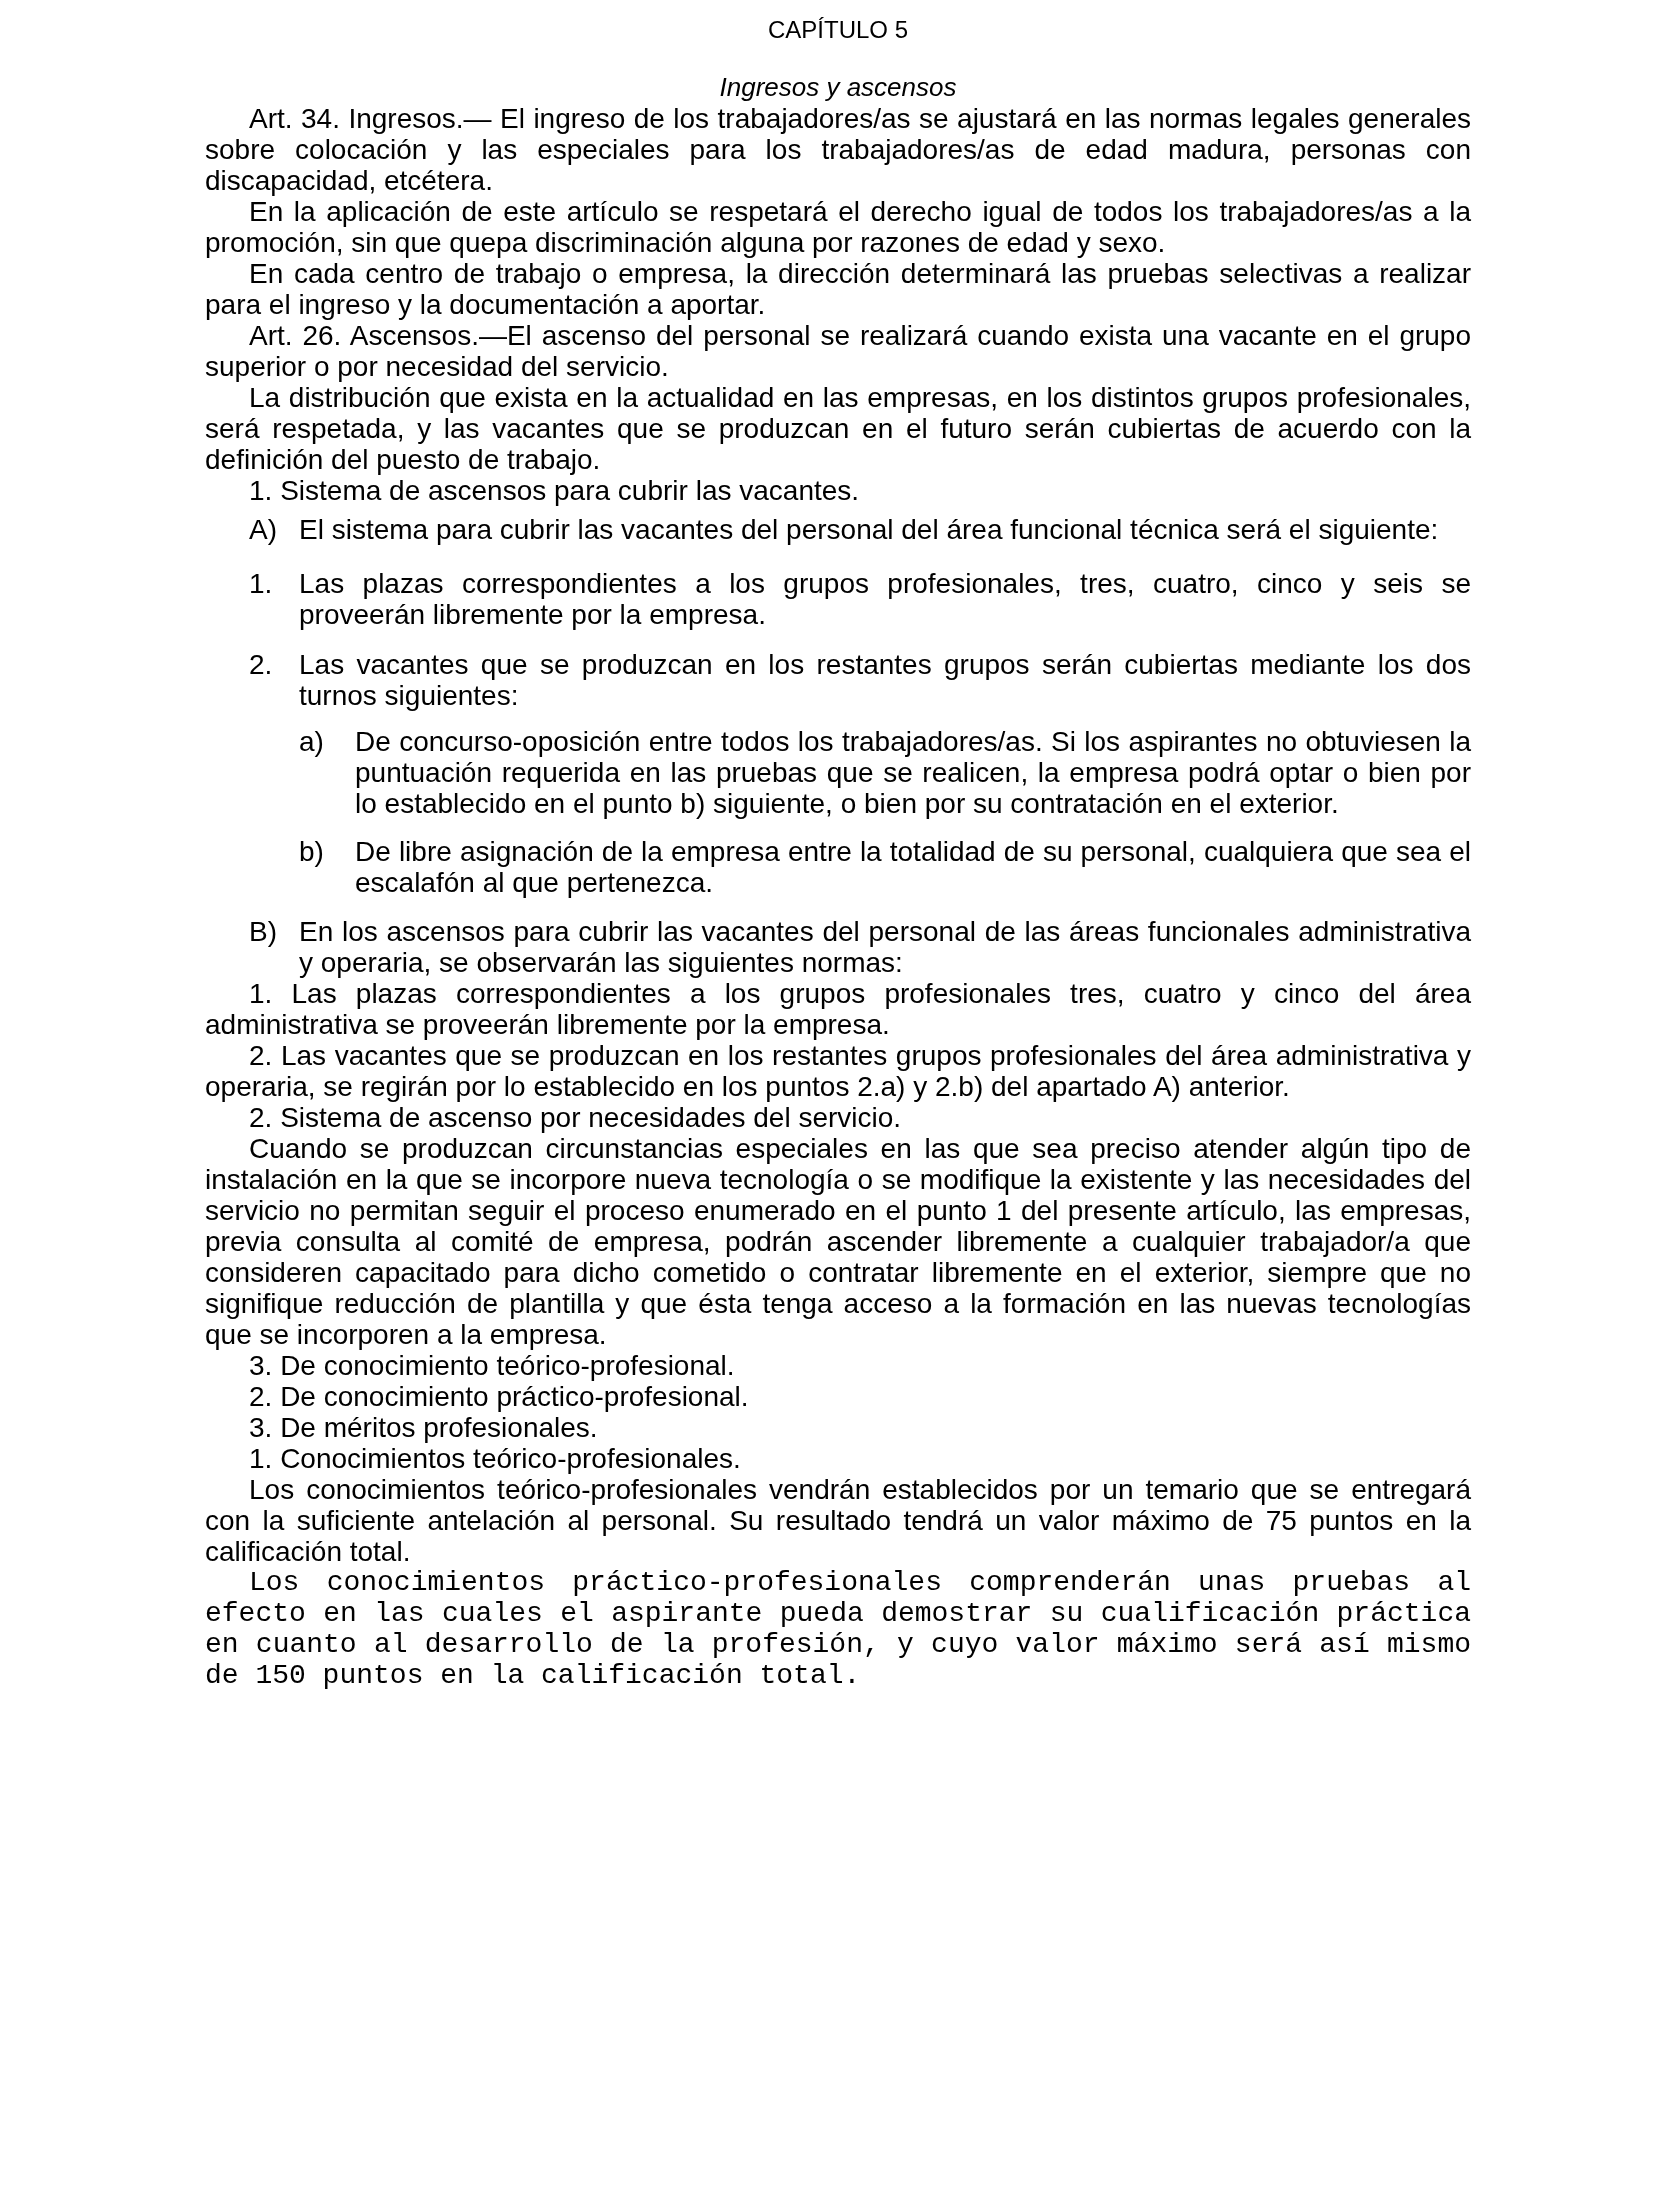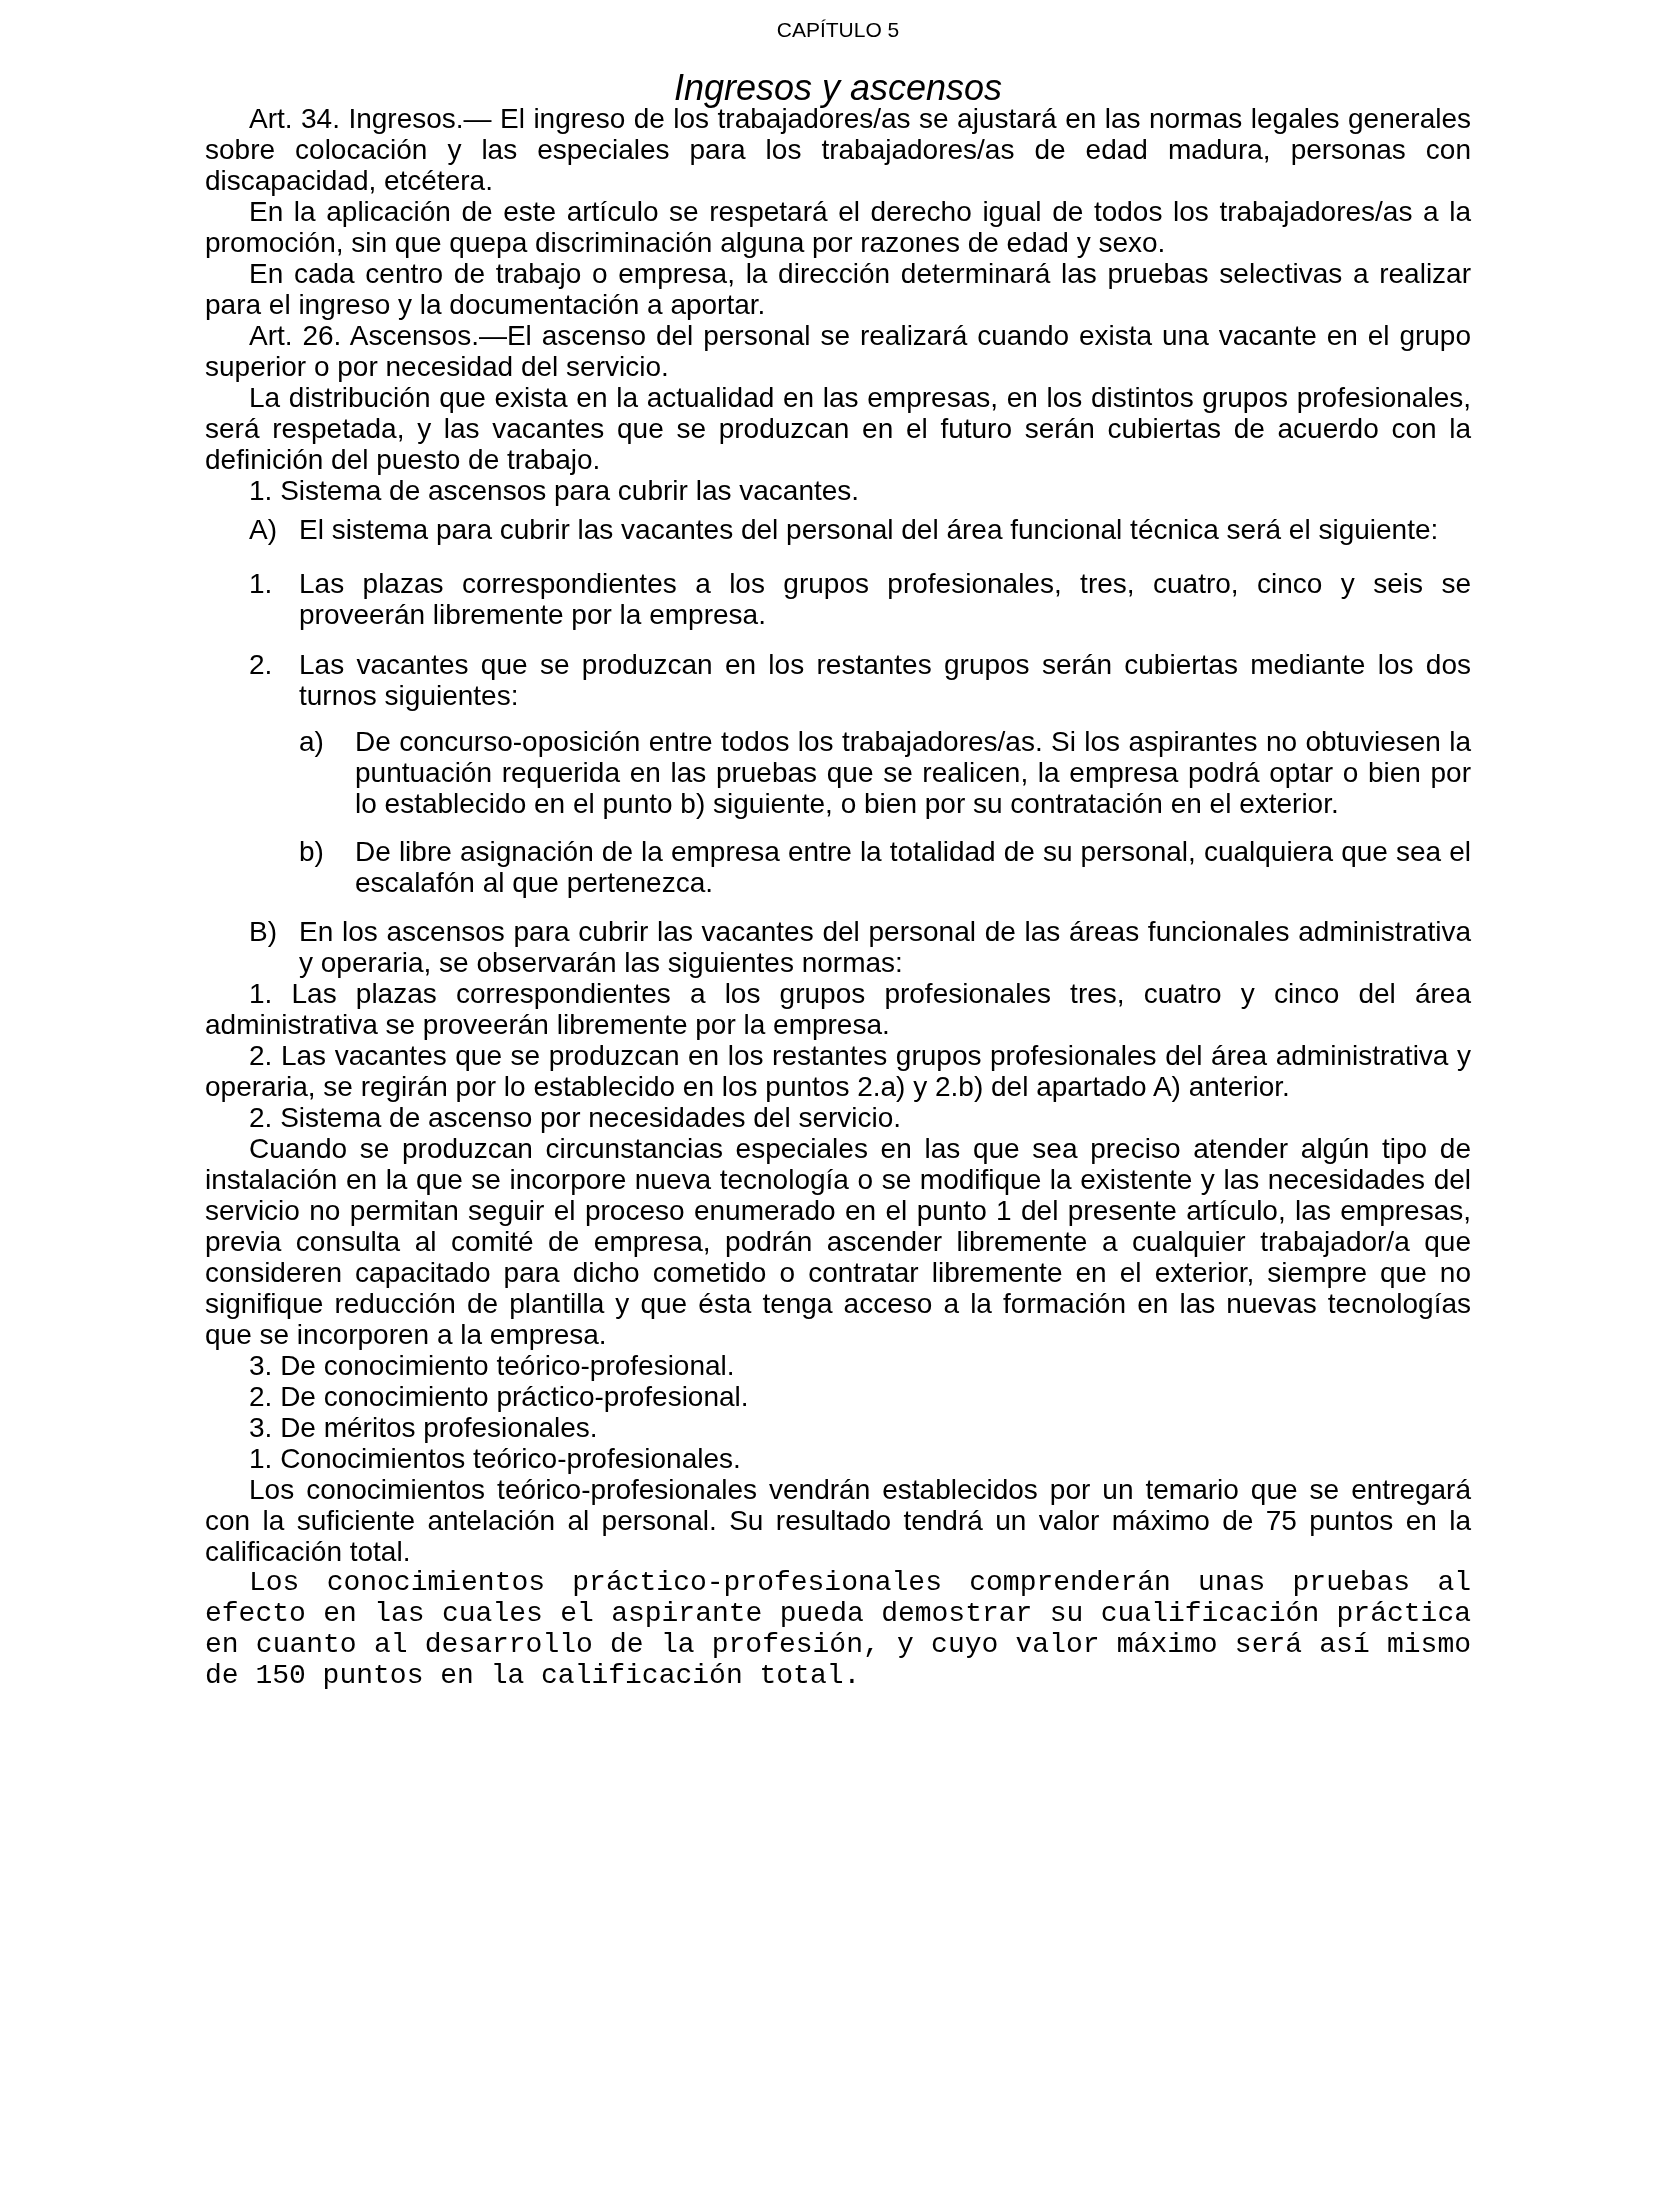--- a/index.html
+++ b/index.html
@@ -15,28 +15,28 @@
     color: #000000;
     font-family: "Liberation Sans", sans-serif;
     font-size: 28px;
     line-height: 31px;
     box-sizing: border-box;
     padding: 13.8px 208px 0 205px;
     overflow: hidden;
   }
   .heading {
     text-align: center;
-    font-size: 21px;
+    font-size: 24px;
     margin: 0;
     font-weight: 400;
   }
   .subtitle {
     text-align: center;
     font-style: italic;
-    font-size: 36px;
+    font-size: 26px;
     margin: 27.6px 0 0 0;
     font-weight: 400;
   }
   p.para {
     margin: 0;
     text-align: justify;
     text-indent: 44px;
   }
   
   .item-lvl1 {

